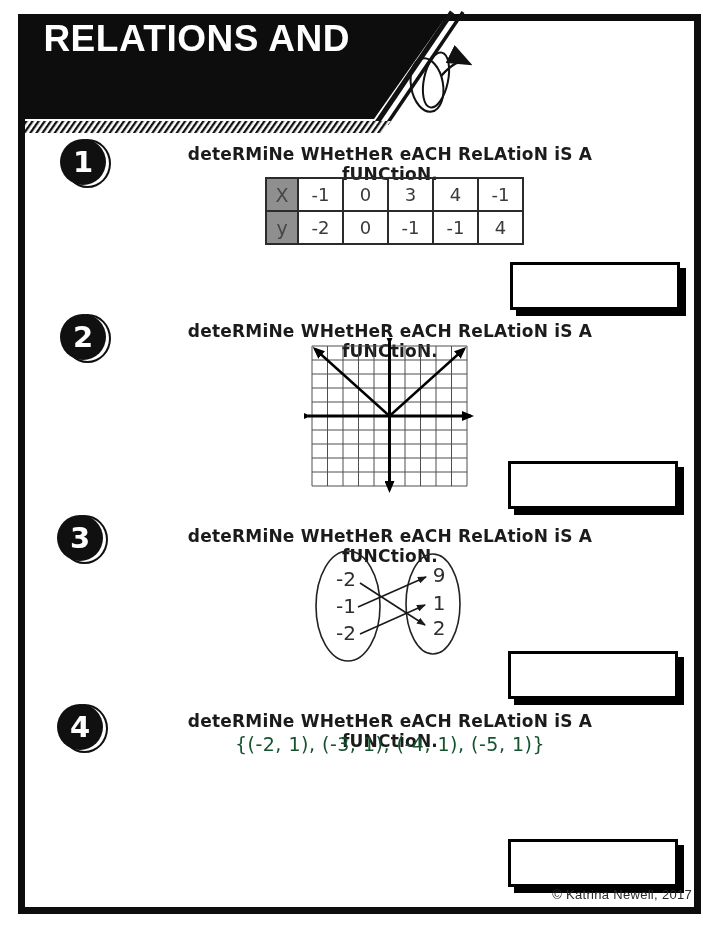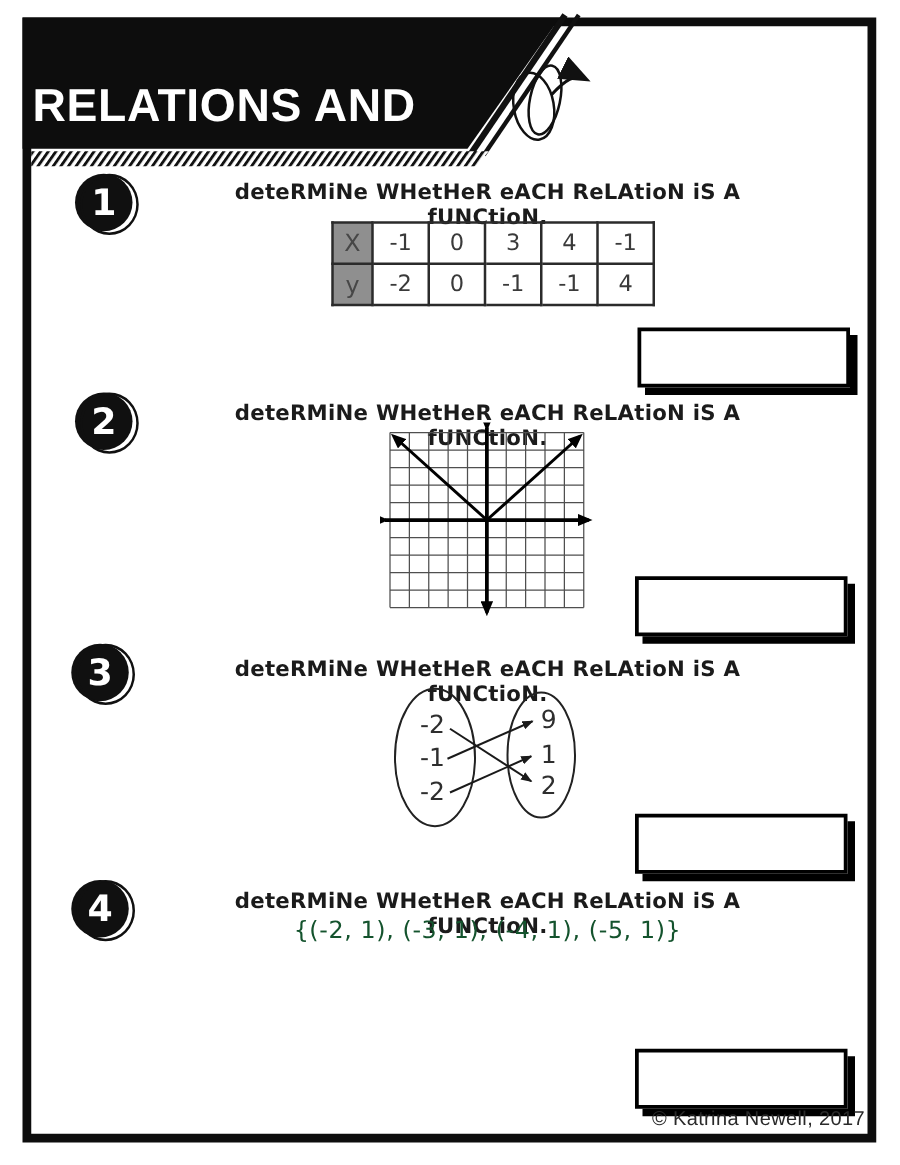--- a/index.html
+++ b/index.html
@@ -9,21 +9,21 @@
   }
   .frame{
     position:absolute;left:18px;top:14px;width:683px;height:900px;
     border:7px solid #0d0d0d;box-sizing:border-box;
   }
   .header-art{position:absolute;left:0;top:0;}
   .title-block{
     position:absolute;left:26px;top:20px;width:324px;color:#fff;
     font-family:"Liberation Sans",sans-serif;font-weight:bold;line-height:1.02;
   }
-  .title-line1{font-size:37px;text-align:left;letter-spacing:0.5px;margin-top:46px;}
+  .title-line1{font-size:37px;text-align:right;letter-spacing:0.5px;}
   .title-line2{font-size:35px;text-align:center;letter-spacing:3px;margin-left:52px;}
   .practice-label{
     position:absolute;left:482px;top:34px;
     font-family:"DejaVu Serif",serif;font-style:italic;font-size:54px;color:#161616;
   }
   .num-circle{
     position:absolute;width:46px;height:46px;border-radius:50%;background:#101010;
     color:#fff;display:flex;align-items:center;justify-content:center;
     font-size:29px;font-weight:bold;
   }
@@ -46,21 +46,21 @@
   .relation-table td{width:43px;}
   .answer-box{
     position:absolute;width:164px;height:42px;background:#fff;
     border:3px solid #000;box-shadow:6px 6px 0 #000;
   }
   .set-text{
     position:absolute;left:150px;top:733px;width:480px;text-align:center;
     font-size:19px;color:#14532d;letter-spacing:0.5px;
   }
   .copyright{
-    position:absolute;right:28px;top:887px;font-size:16px;color:#2a2a2a;
+    position:absolute;right:28px;top:887px;font-size:13px;color:#2a2a2a;
     font-family:"Liberation Sans",sans-serif;letter-spacing:0.3px;
   }
   svg text{font-family:"DejaVu Sans",sans-serif;}
 </style>
 </head>
 <body>
 
 <div class="page">
 
   <div class="frame"></div>

